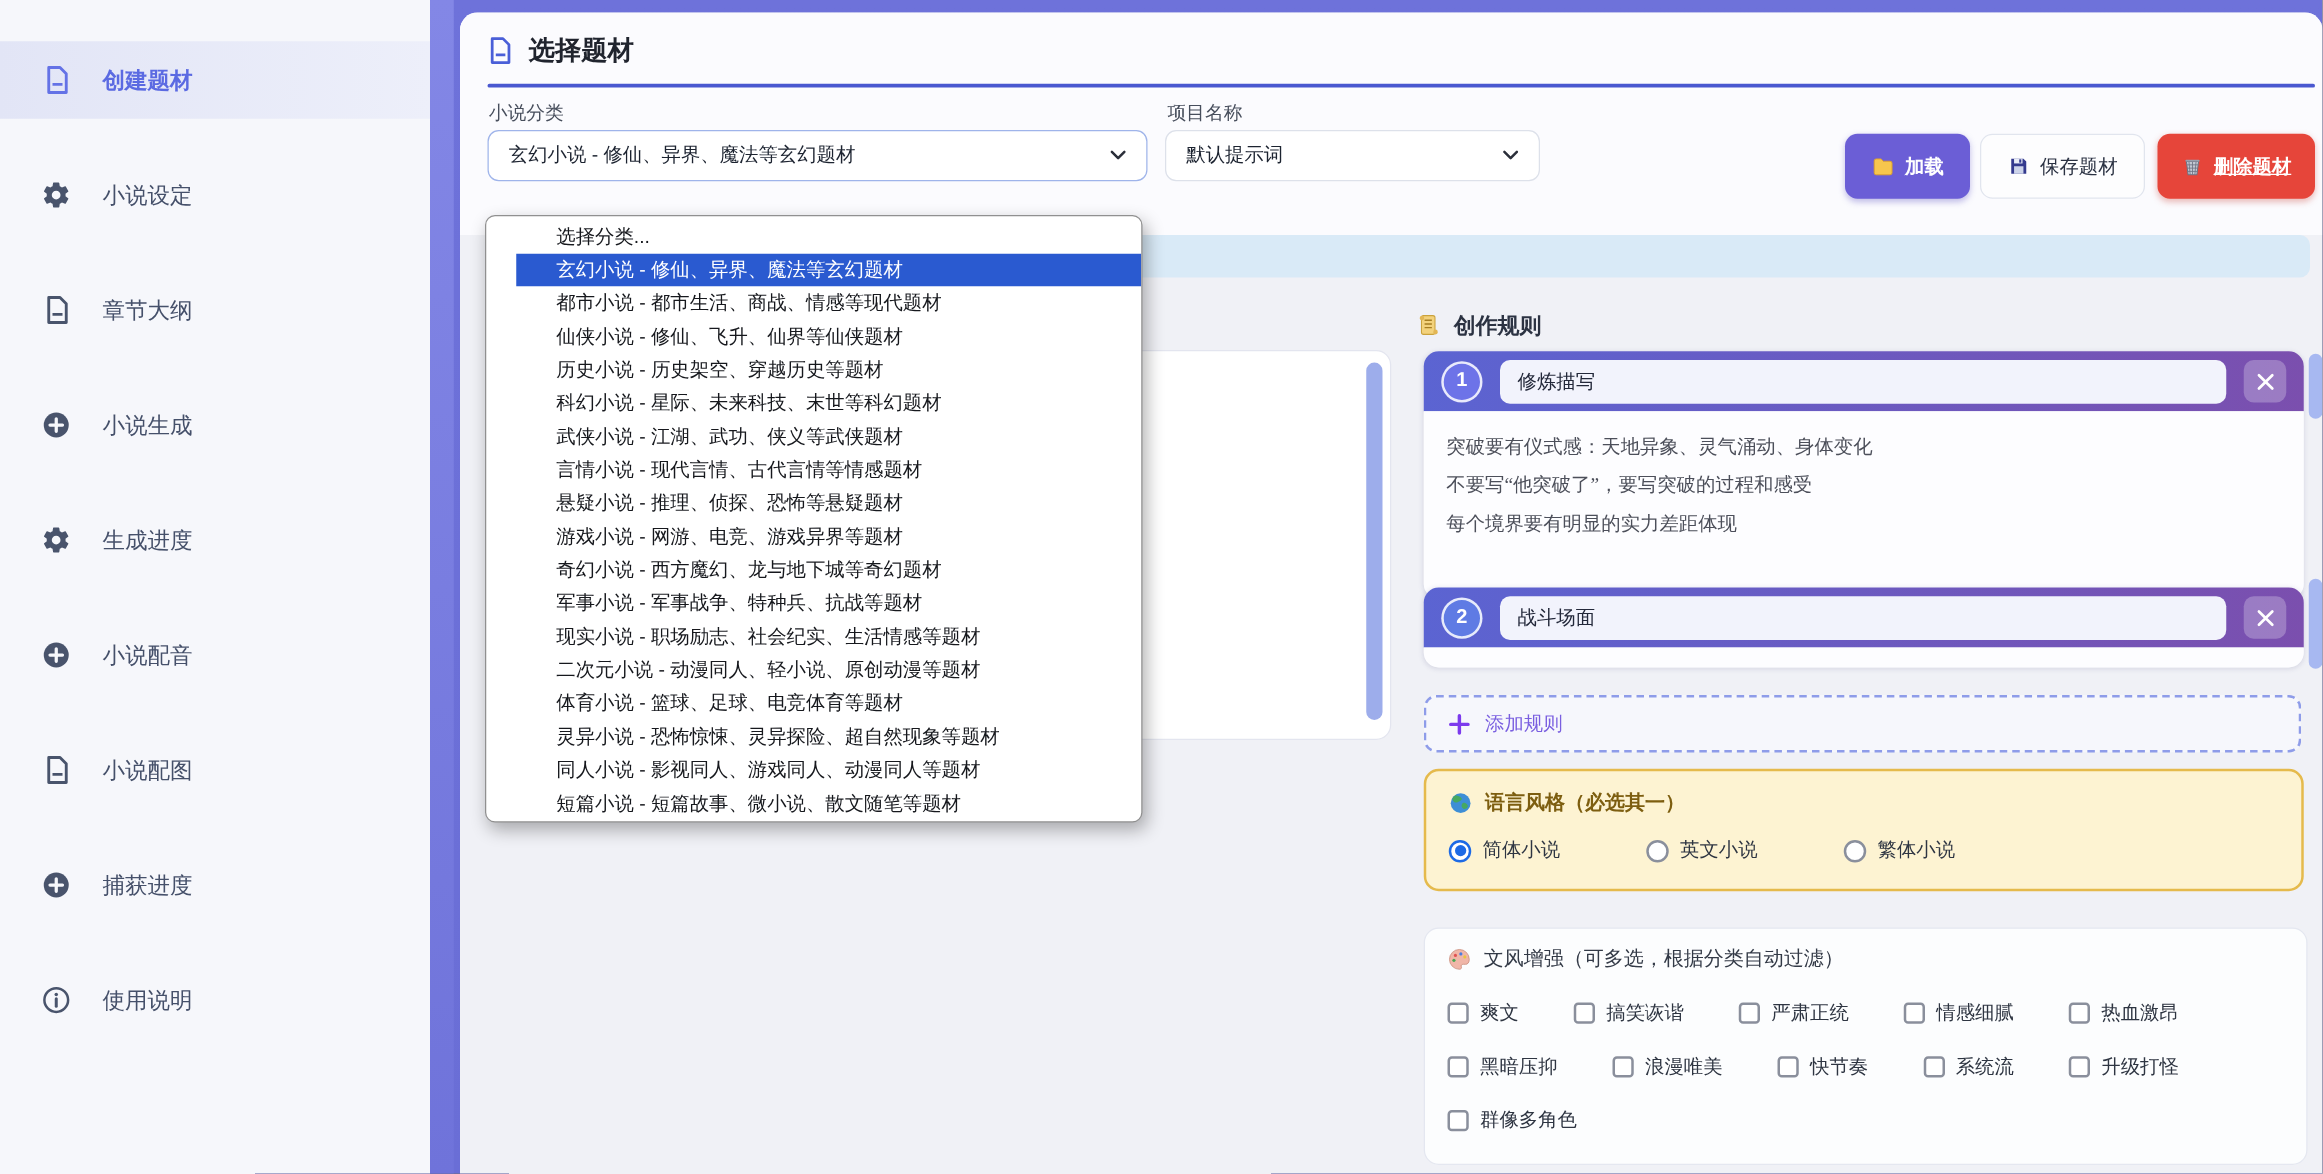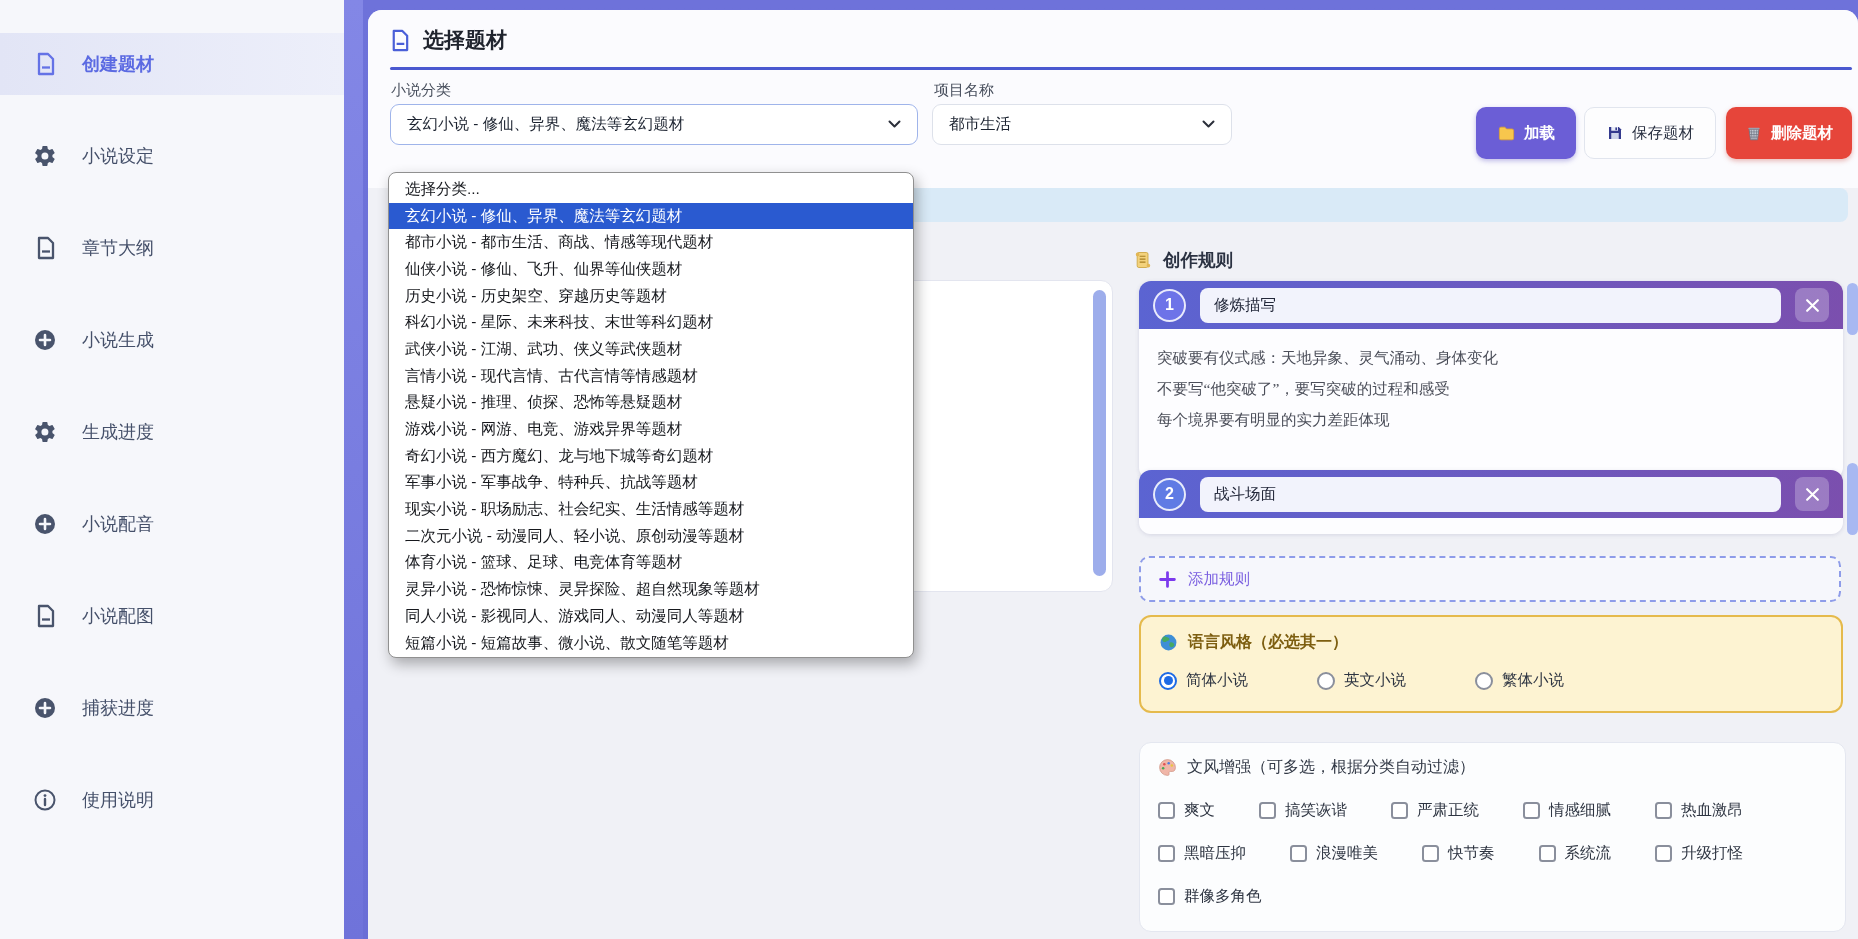--- a/index.html
+++ b/index.html
@@ -35,21 +35,21 @@
                 justify-content:space-between; cursor:pointer; }
   .sel-cat { left:22px; top:94px; width:528px; border:1.5px solid #9fb4ea; }
   .sel-proj { left:564px; top:94px; width:300px; border:1px solid #dde1ea; }
 
   .btn { position:absolute; top:97px; height:52px; border-radius:10px; display:flex;
          align-items:center; justify-content:center; gap:8px; font-size:15.5px; cursor:pointer; }
   .btn-load { left:1108px; width:100px; background:#6b5ed6; color:#fff; font-weight:600;
               box-shadow:0 2px 5px rgba(80,70,190,.35); }
   .btn-save { left:1216px; width:132px; background:#fdfdfe; border:1px solid #e1e5ee; color:#2a3142; }
   .btn-delete { left:1358px; width:126px; background:#e6453a; color:#fff; font-weight:600;
-                box-shadow:0 2px 5px rgba(200,60,50,.35); }
+                box-shadow:0 2px 5px rgba(200,60,50,.35);text-decoration:underline; }
 
   .teal-strip { position:absolute; left:22px; top:178px; width:1458px; height:34px;
                 background:#d9eaf7; border-radius:8px; }
 
   
   .content-box { position:absolute; left:22px; top:270px; width:723px; height:312px;
                  background:#fff; border:1px solid #e3e5ef; border-radius:12px; }
   .content-box .thumb { position:absolute; right:6px; top:9px; width:13px; height:286px;
                         background:#9dadeb; border-radius:7px; }
 
@@ -97,22 +97,22 @@
   .cb { width:17px; height:17px; border:2px solid #8a8f9c; border-radius:3.5px; background:#fff; flex:0 0 auto; }
 
   .panel-thumb { position:absolute; width:11px; background:#a7b8f1; border-radius:6px; }
   #pthumb1 { left:1479px; top:273px; height:52px; }
   #pthumb2 { left:1479px; top:453px; height:72px; }
 
   
   .dropdown { position:absolute; left:388px; top:172px; width:526px; height:486px; z-index:40;
               background:#fff; border:1px solid #909090; border-radius:8px; padding-top:3px;
               box-shadow:3px 6px 14px rgba(0,0,0,.30); overflow:hidden; }
-  .opt { height:26.7px; display:flex; align-items:center; padding-left:16px;
-         font-size:15.5px; color:#16181d; cursor:pointer; }
+  .opt { height:26.7px; display:flex; align-items:center; padding-left:32px;
+         font-size:15.5px; color:#16181d; cursor:pointer;margin-left:24px; }
   .opt.sel { background:#2a5ad0; color:#fff; }
 </style>
 </head>
 <body>
 
 <div class="screen">
 
   <div class="sidebar" id="sidebar-list">
       <div class="side-item active">
         <span class="ic">
@@ -212,21 +212,21 @@
     <span class="field-label" style="left:23px; top:71px;">小说分类</span>
     <div class="select-box sel-cat">
       <span>玄幻小说 - 修仙、异界、魔法等玄幻题材</span>
       <svg width="13" height="9" viewBox="0 0 13 9">
           <path d="M1.5 1.5l5 5 5-5" fill="none" stroke="#2b2f3a" stroke-width="2" stroke-linecap="round" stroke-linejoin="round"></path>
         </svg>
     </div>
 
     <span class="field-label" style="left:566px; top:71px;">项目名称</span>
     <div class="select-box sel-proj">
-      <span>都市生活</span>
+      <span>默认提示词</span>
       <svg width="13" height="9" viewBox="0 0 13 9">
           <path d="M1.5 1.5l5 5 5-5" fill="none" stroke="#2b2f3a" stroke-width="2" stroke-linecap="round" stroke-linejoin="round"></path>
         </svg>
     </div>
 
     <div class="btn btn-load">
       <svg width="19" height="19" viewBox="0 0 24 24">
           <path d="M3 6a2 2 0 0 1 2-2h5l2 2.3h7a2 2 0 0 1 2 2V18a2 2 0 0 1-2 2H5a2 2 0 0 1-2-2z" fill="#f7c64d" stroke="#e0a22e"></path>
         </svg>
       <span>加载</span>

